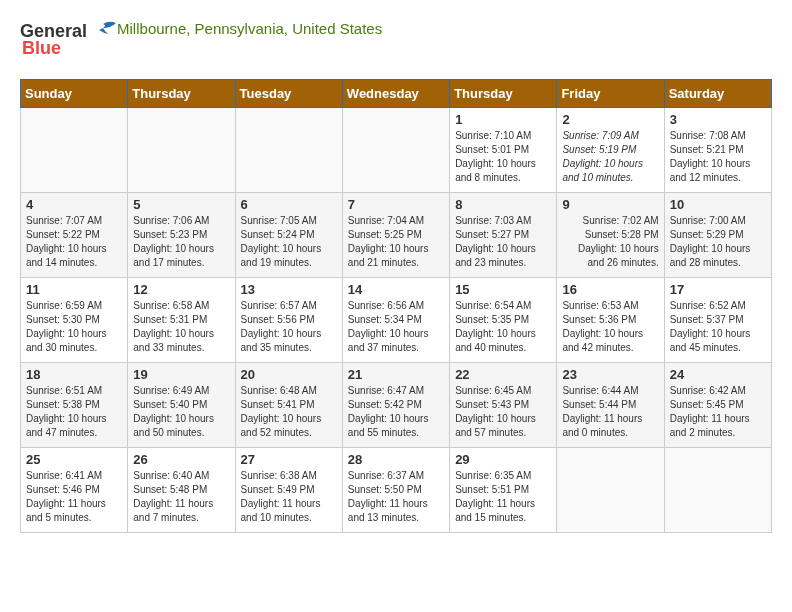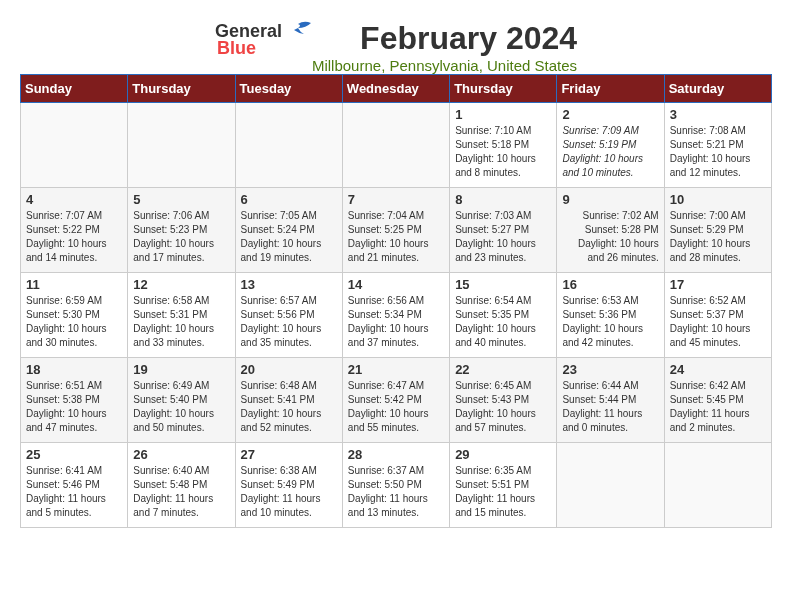--- a/index.html
+++ b/index.html
@@ -5,23 +5,23 @@
     * { box-sizing: border-box; margin: 0; padding: 0; }
     body {
       font-family: Arial, sans-serif;
       background: #fff;
       width: 792px;
       min-height: 612px;
       padding: 20px;
     }
     .header {
       display: flex;
-      justify-content: center;
+      justify-content: flex-start;
       align-items: flex-start;
-      margin-bottom: 0;
+      margin-bottom: 20px;
     }
     .logo {
       display: flex;
       flex-direction: column;
       align-items: flex-start;
     }
     .logo-line {
       display: flex;
       align-items: center;
       gap: 2px;
@@ -37,21 +37,21 @@
     .cal-subtitle {
       font-size: 15px;
       color: #4d7c0f;
     }
     table {
       width: 100%;
       border-collapse: collapse;
       table-layout: fixed;
     }
     thead th {
-      background-color: #7f1d1d;
+      background-color: #a16207;
       color: #fff;
       font-size: 13px;
       font-weight: bold;
       padding: 6px 4px;
       text-align: left;
       border: 1px solid #2a6bbf;
     }
     tbody td {
       border: 1px solid #ccc;
       vertical-align: top;
@@ -87,21 +87,20 @@
     <div class="logo-line">
       <span style="font-size:18px;font-weight:bold;color:#333;">General</span>
       <svg width="28" height="22" viewBox="0 0 28 22">
         <path d="M14 4 Q20 0 27 3 Q22 8 14 8 Q18 5 14 4Z" fill="#2a6bbf"></path>
         <path d="M14 8 Q16 12 20 14 Q14 13 10 10Z" fill="#2a6bbf"></path>
       </svg>
     </div>
     <span style="font-size:18px;font-weight:bold;color:#ef4444;margin-top:-4px;margin-left:2px;">Blue</span>
   </div>
   <div class="title-block">
-    <div class="cal-title">February 2024</div>
     <div class="cal-subtitle">Millbourne, Pennsylvania, United States</div>
   </div>
 </div>
 
 <table>
   <thead>
     <tr>
     <th>Sunday</th>
         <th>Thursday</th>
         <th>Tuesday</th>
@@ -113,21 +112,21 @@
   </thead>
   <tbody id="calendar-body">
   <tr>
         <td class="empty-cell"></td>
         <td class="empty-cell"></td>
         <td class="empty-cell"></td>
         <td class="empty-cell"></td>
         <td>
           <div class="day-num">1</div>
           <div class="day-info" style="white-space: pre-line;">Sunrise: 7:10 AM
-Sunset: 5:18 PM
+Sunset: 5:01 PM
 Daylight: 10 hours
 and 8 minutes.</div>
         </td>
         <td>
           <div class="day-num">2</div>
           <div class="day-info" style="white-space: pre-line; font-style: italic;">Sunrise: 7:09 AM
 Sunset: 5:19 PM
 Daylight: 10 hours
 and 10 minutes.</div>
         </td>

